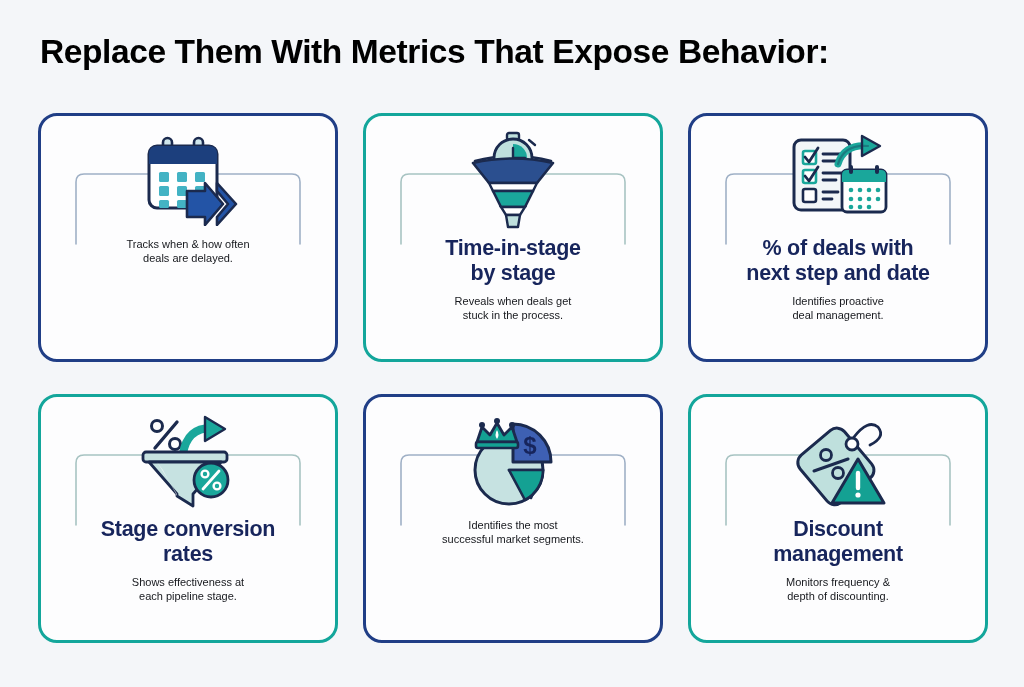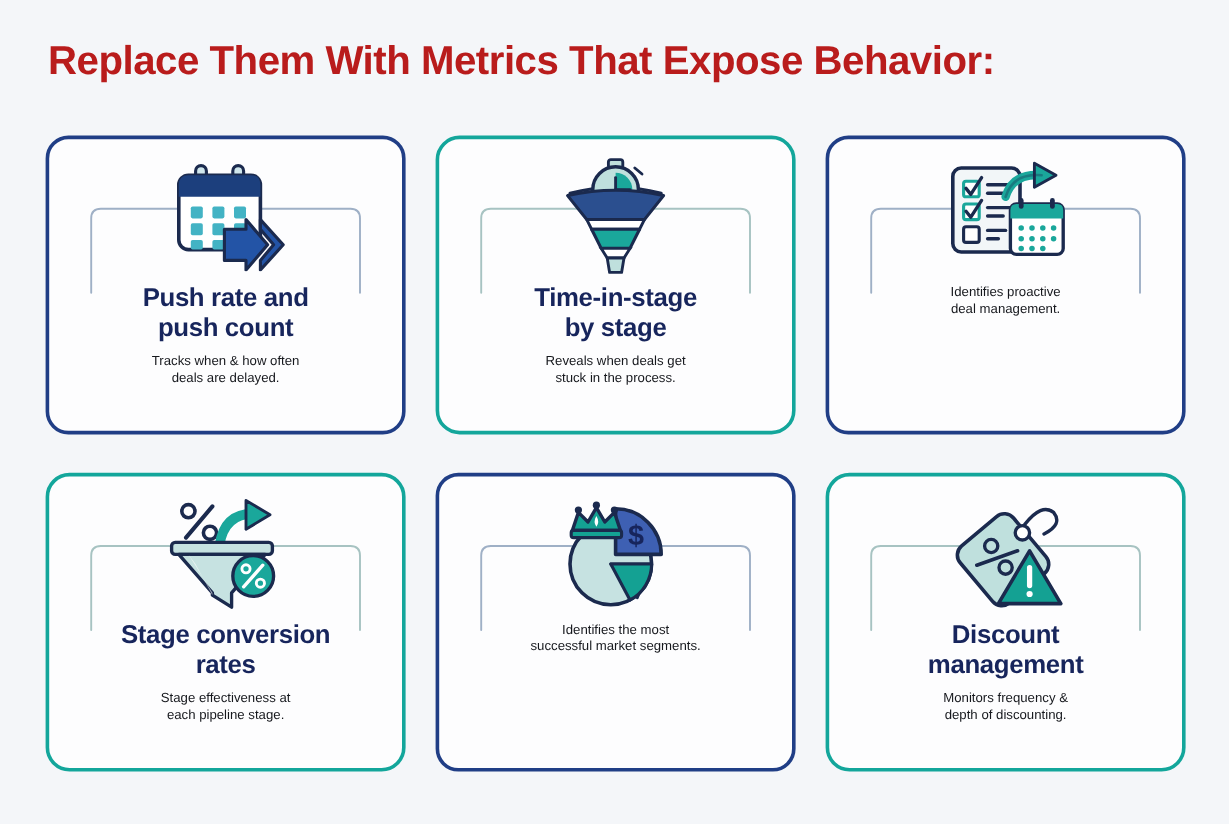--- a/index.html
+++ b/index.html
@@ -25,21 +25,21 @@
 
   
   .page-title {
     position: absolute;
     left: 40px;
     top: 33px;
     width: 944px;
     font-size: 33.5px;
     font-weight: 700;
     letter-spacing: -0.4px;
-    color: #b91c1c;
+    color: #000000;
     line-height: 1.16;
     white-space: nowrap;
   }
 
   
   .grid {
     position: absolute;
     left: 38px;
     top: 113px;
     width: 950px;
@@ -56,21 +56,21 @@
     background: #fdfdfe;
     border-radius: 19px;
     border: 3px solid #203e86;
     overflow: hidden;
     display: flex;
     flex-direction: column;
     align-items: center;
   }
 
   .card.accent-navy { border-color: #203e86; }
-  .card.accent-teal { border-color: #13a69b; border-radius: 20px; }
+  .card.accent-teal { border-color: #13a69b; }
 
   
   .bracket {
     position: absolute;
     left: 50%;
     top: 52px;
     transform: translateX(-50%);
     width: 228px;
     height: 78px;
     pointer-events: none;
@@ -140,22 +140,20 @@
           <rect x="40" y="52" width="10" height="10" rx="1.5" fill="#43b3c4"></rect>
           <rect x="58" y="52" width="10" height="10" rx="1.5" fill="#43b3c4"></rect>
           <rect x="22" y="66" width="10" height="8" rx="1.5" fill="#43b3c4"></rect>
           <rect x="40" y="66" width="10" height="8" rx="1.5" fill="#43b3c4"></rect>
 
           <path d="M50 66 L50 57 L68 57 L68 49 L86 70 L68 91 L68 83 L50 83 Z" fill="#2354a6" stroke="#1b2a4e" stroke-width="2.6" stroke-linejoin="round"></path>
           <path d="M80 49 L99 70 L80 91 L80 83 L91 70 L80 57 Z" fill="#2354a6" stroke="#1b2a4e" stroke-width="2.6" stroke-linejoin="round"></path>
         </svg>
       </div>
 
-      <div class="card-title">Push rate and
-push count</div>
       <div class="card-desc">Tracks when &amp; how often
 deals are delayed.</div>
     </div>
 
     <div class="card accent-teal">
       <svg class="bracket" viewBox="0 0 228 78">
         <path d="M2 76 L2 14 Q2 6 10 6 L86 6" fill="none" stroke="#a7c3c2" stroke-width="1.6" stroke-linecap="round"></path>
         <path d="M226 76 L226 14 Q226 6 218 6 L142 6" fill="none" stroke="#a7c3c2" stroke-width="1.6" stroke-linecap="round"></path>
       </svg>
 
@@ -227,20 +225,22 @@
               <circle cx="74" cy="65" r="2.3"></circle>
               <circle cx="83" cy="65" r="2.3"></circle>
               <circle cx="92" cy="65" r="2.3"></circle>
             <circle cx="65" cy="73" r="2.3"></circle>
               <circle cx="74" cy="73" r="2.3"></circle>
               <circle cx="83" cy="73" r="2.3"></circle>
           </g>
         </svg>
       </div>
 
+      <div class="card-title">% of deals with
+next step and date</div>
       <div class="card-desc">Identifies proactive
 deal management.</div>
     </div>
 
     <div class="card accent-teal">
       <svg class="bracket" viewBox="0 0 228 78">
         <path d="M2 76 L2 14 Q2 6 10 6 L86 6" fill="none" stroke="#a7c3c2" stroke-width="1.6" stroke-linecap="round"></path>
         <path d="M226 76 L226 14 Q226 6 218 6 L142 6" fill="none" stroke="#a7c3c2" stroke-width="1.6" stroke-linecap="round"></path>
       </svg>
 
@@ -261,21 +261,21 @@
 
           <circle cx="74" cy="66" r="17" fill="#1aa79b" stroke="#1b2a4e" stroke-width="2.8"></circle>
           <circle cx="68" cy="60" r="3.4" fill="none" stroke="#ffffff" stroke-width="2.4"></circle>
           <circle cx="80" cy="72" r="3.4" fill="none" stroke="#ffffff" stroke-width="2.4"></circle>
           <line x1="82" y1="57" x2="66" y2="75" stroke="#ffffff" stroke-width="2.8" stroke-linecap="round"></line>
         </svg>
       </div>
 
       <div class="card-title">Stage conversion
 rates</div>
-      <div class="card-desc">Stage effectiveness at
+      <div class="card-desc">Shows effectiveness at
 each pipeline stage.</div>
     </div>
 
     <div class="card accent-navy">
       <svg class="bracket" viewBox="0 0 228 78">
         <path d="M2 76 L2 14 Q2 6 10 6 L86 6" fill="none" stroke="#9fb0c6" stroke-width="1.6" stroke-linecap="round"></path>
         <path d="M226 76 L226 14 Q226 6 218 6 L142 6" fill="none" stroke="#9fb0c6" stroke-width="1.6" stroke-linecap="round"></path>
       </svg>
 
       <div class="icon-wrap">

